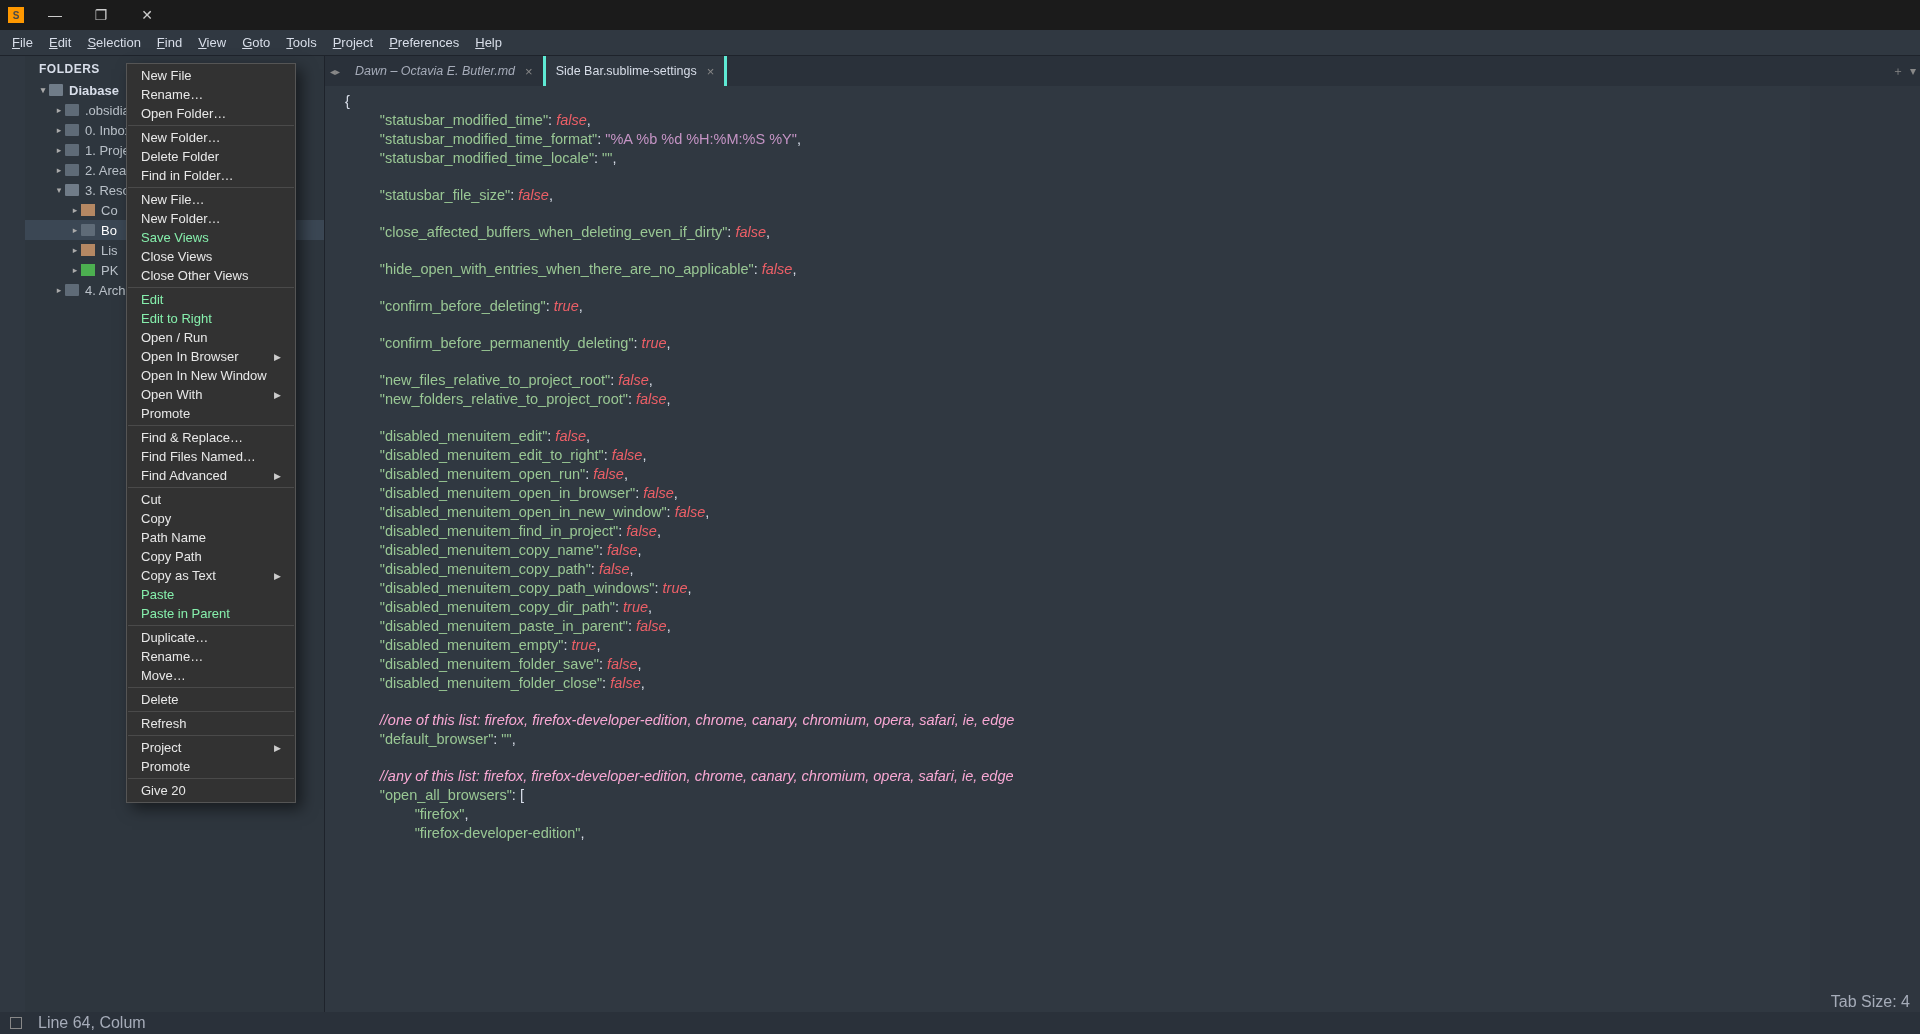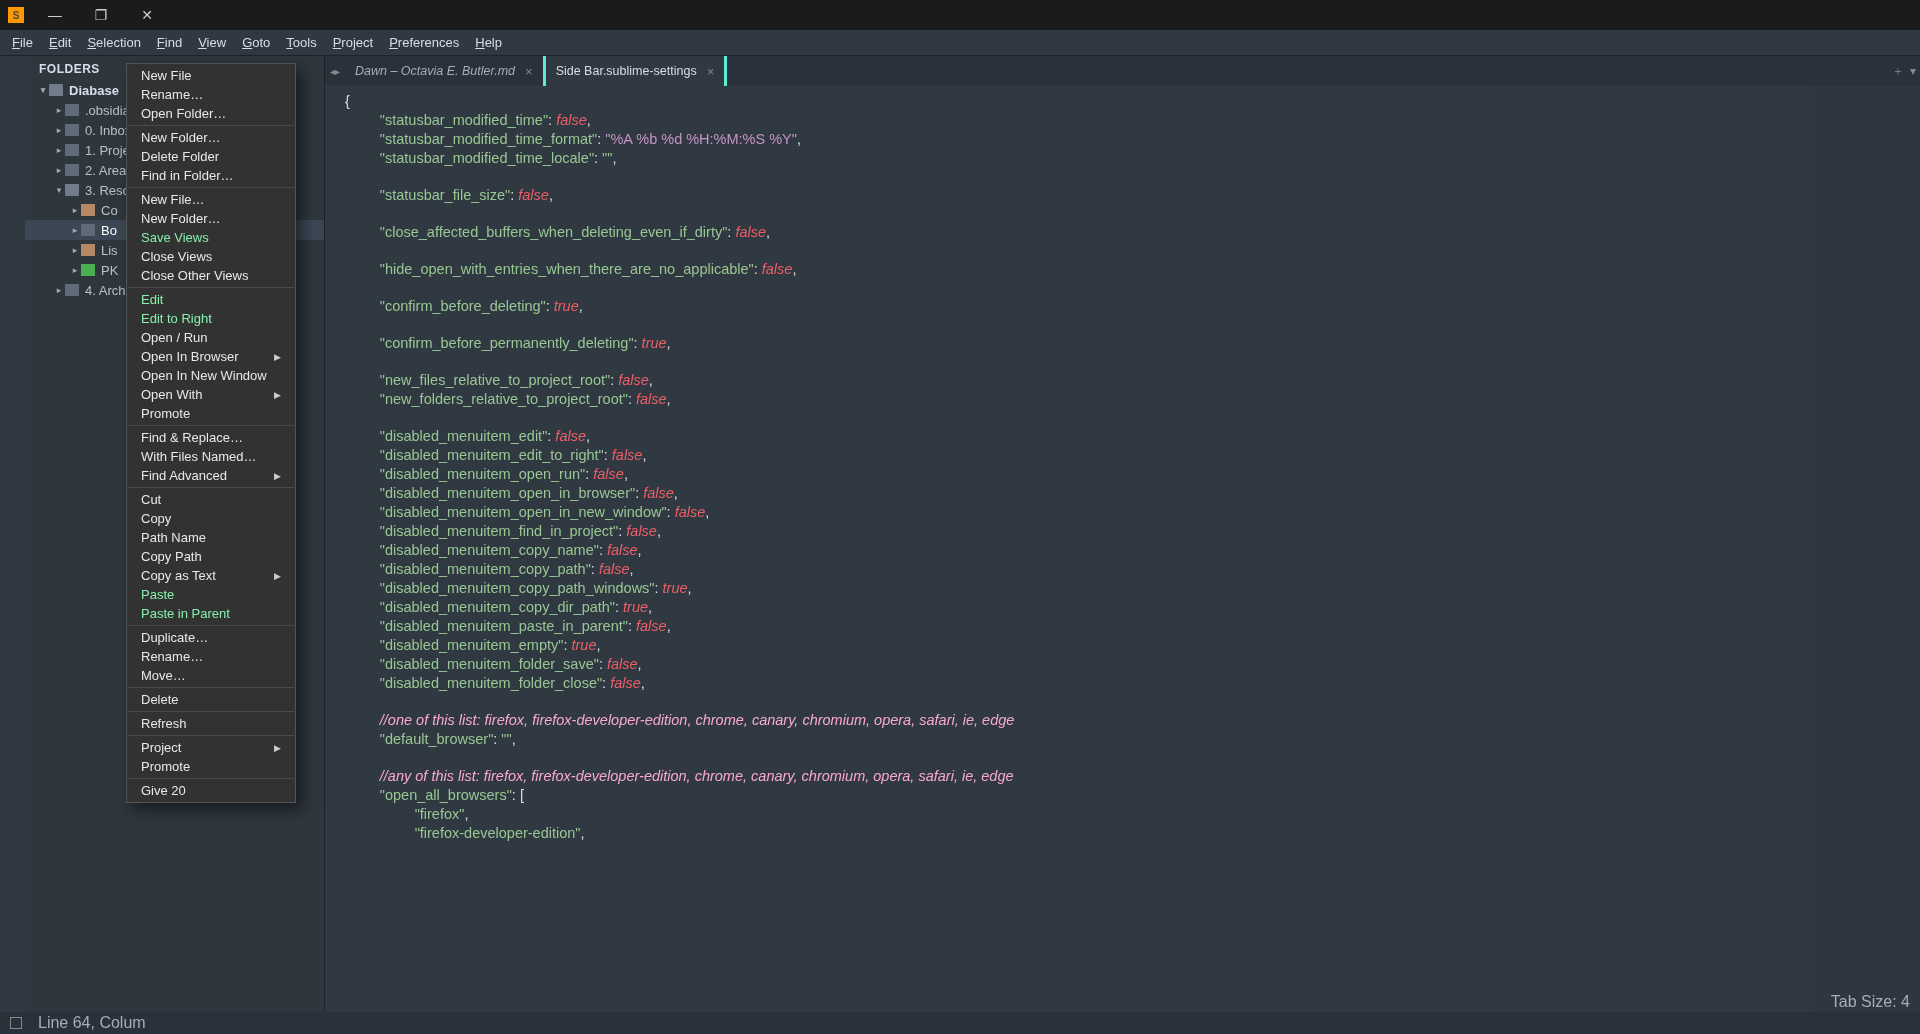--- a/index.html
+++ b/index.html
@@ -280,21 +280,21 @@
       <span class="cm-arrow">▶</span>
     </div>
     <div class="cm-item">
       <span>Promote</span>
     </div>
     <div class="cm-sep"></div>
     <div class="cm-item">
       <span>Find &amp; Replace…</span>
     </div>
     <div class="cm-item">
-      <span>With Files Named…</span>
+      <span>Find Files Named…</span>
     </div>
     <div class="cm-item">
       <span>Find Advanced</span>
       <span class="cm-arrow">▶</span>
     </div>
     <div class="cm-sep"></div>
     <div class="cm-item">
       <span>Cut</span>
     </div>
     <div class="cm-item">

